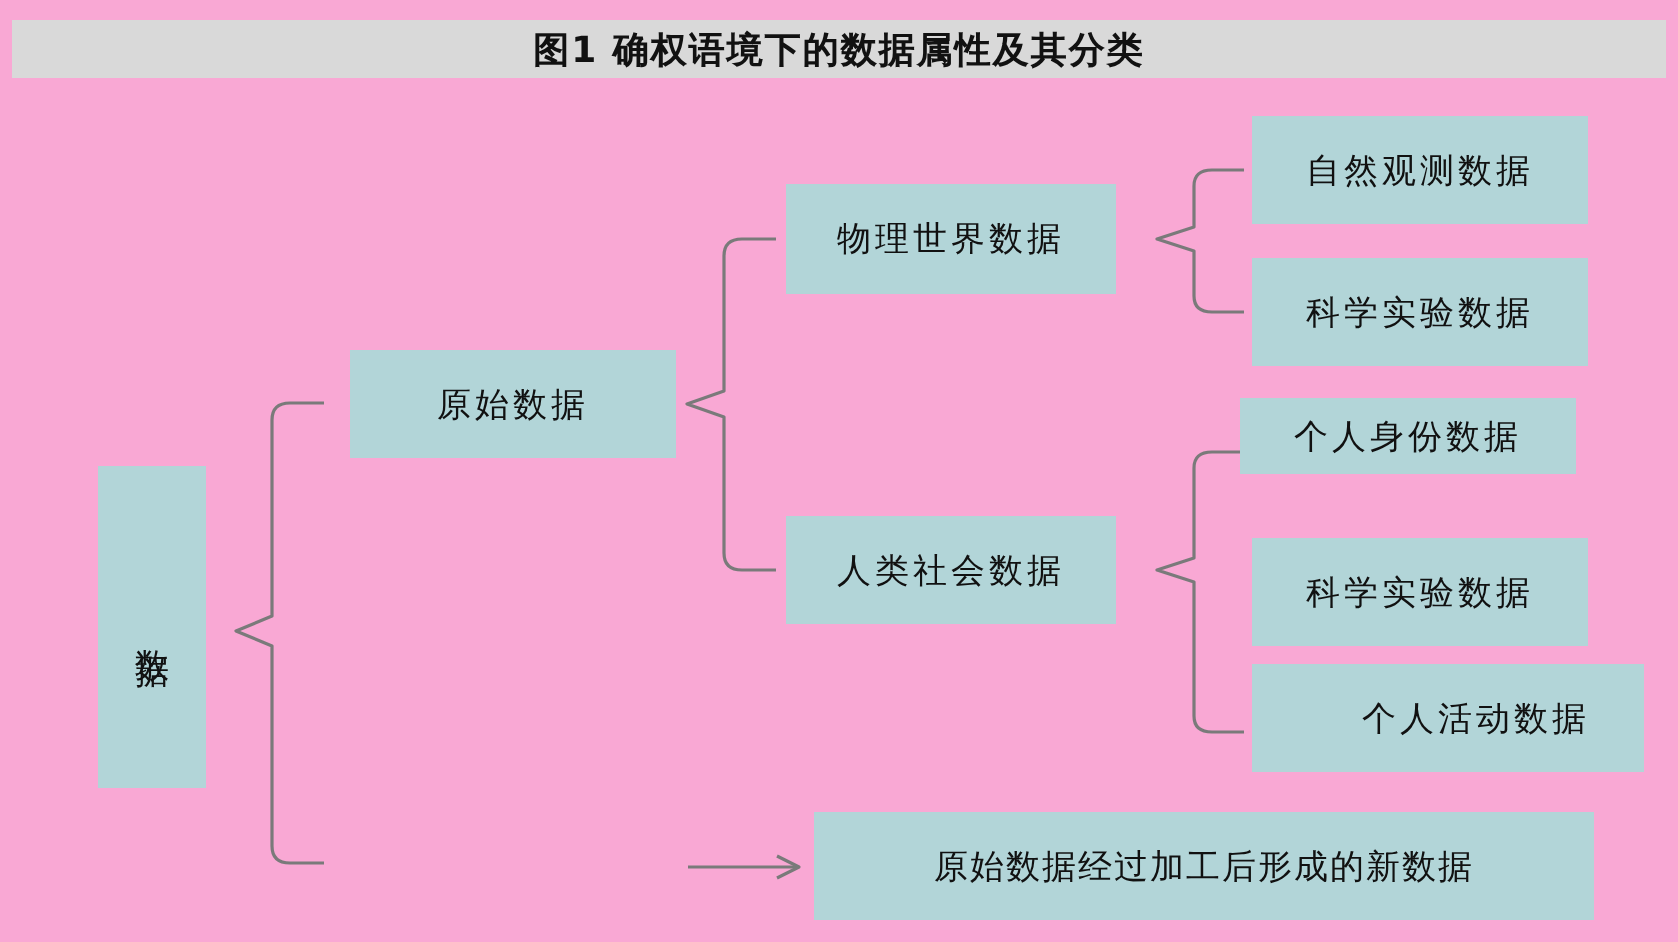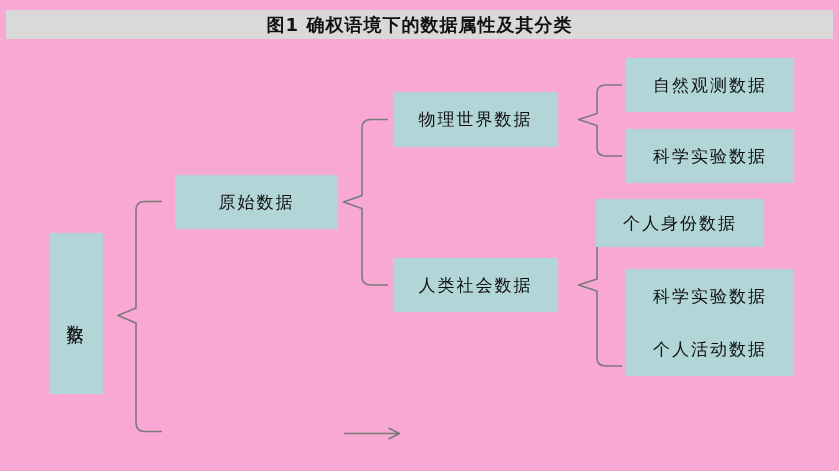--- a/index.html
+++ b/index.html
@@ -47,23 +47,23 @@
     text-orientation: upright;
     font-size: 17px;
     letter-spacing: 3px;
   }
   .n-raw      { left: 175px; top: 175px; width: 163px; height: 54px; }
   .n-derived  { left: 175px; top: 407px; width: 163px; height: 53px; }
   .n-physical { left: 393px; top:  92px; width: 165px; height: 55px; }
   .n-social   { left: 393px; top: 258px; width: 165px; height: 54px; }
   .n-c1 { left: 626px; top:  58px; width: 168px; height: 54px; }
   .n-c2 { left: 626px; top: 129px; width: 168px; height: 54px; }
-  .n-c3 { left: 596px; top: 199px; width: 168px; height: 48px; }
+  .n-c3 { left: 620px; top: 199px; width: 168px; height: 38px; }
   .n-c4 { left: 626px; top: 269px; width: 168px; height: 54px; }
-  .n-c5 { left: 626px; top: 322px; width: 168px; height: 54px; }
+  .n-c5 { left: 626px; top: 332px; width: 168px; height: 54px; padding-left: 28px; }
   .n-note { left: 407px; top: 406px; width: 390px; height: 54px; letter-spacing: 1px; }
 </style>
 </head>
 <body>
 
 <div class="stage">
 
   <div class="title-bar">图1  确权语境下的数据属性及其分类</div>
 
   <svg class="connectors" viewBox="0 0 839 471" xmlns="http://www.w3.org/2000/svg">
@@ -87,14 +87,15 @@
   <div class="node n-c1">自然观测数据</div>
 
   <div class="node n-c2">科学实验数据</div>
 
   <div class="node n-c3">个人身份数据</div>
 
   <div class="node n-c4">科学实验数据</div>
 
   <div class="node n-c5">个人活动数据</div>
 
+  <div class="node n-note">原始数据经过加工后形成的新数据</div>
 
 </div>
 
 </body></html>

